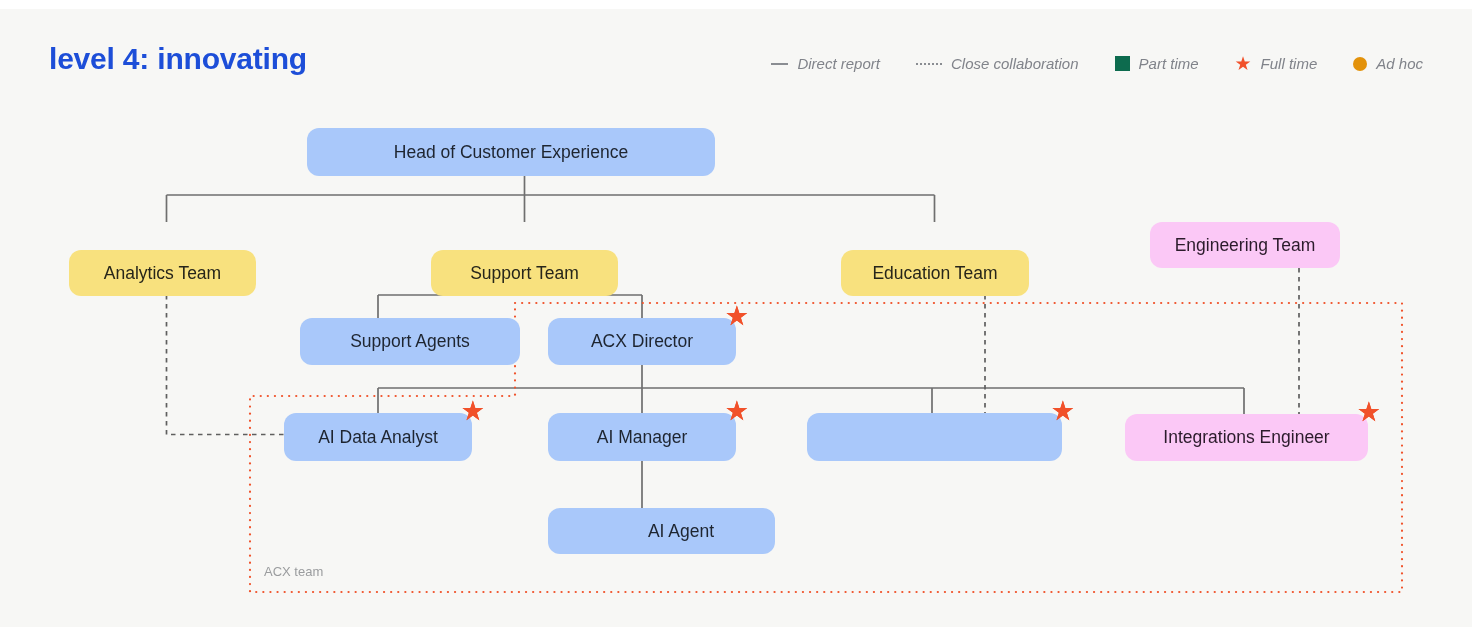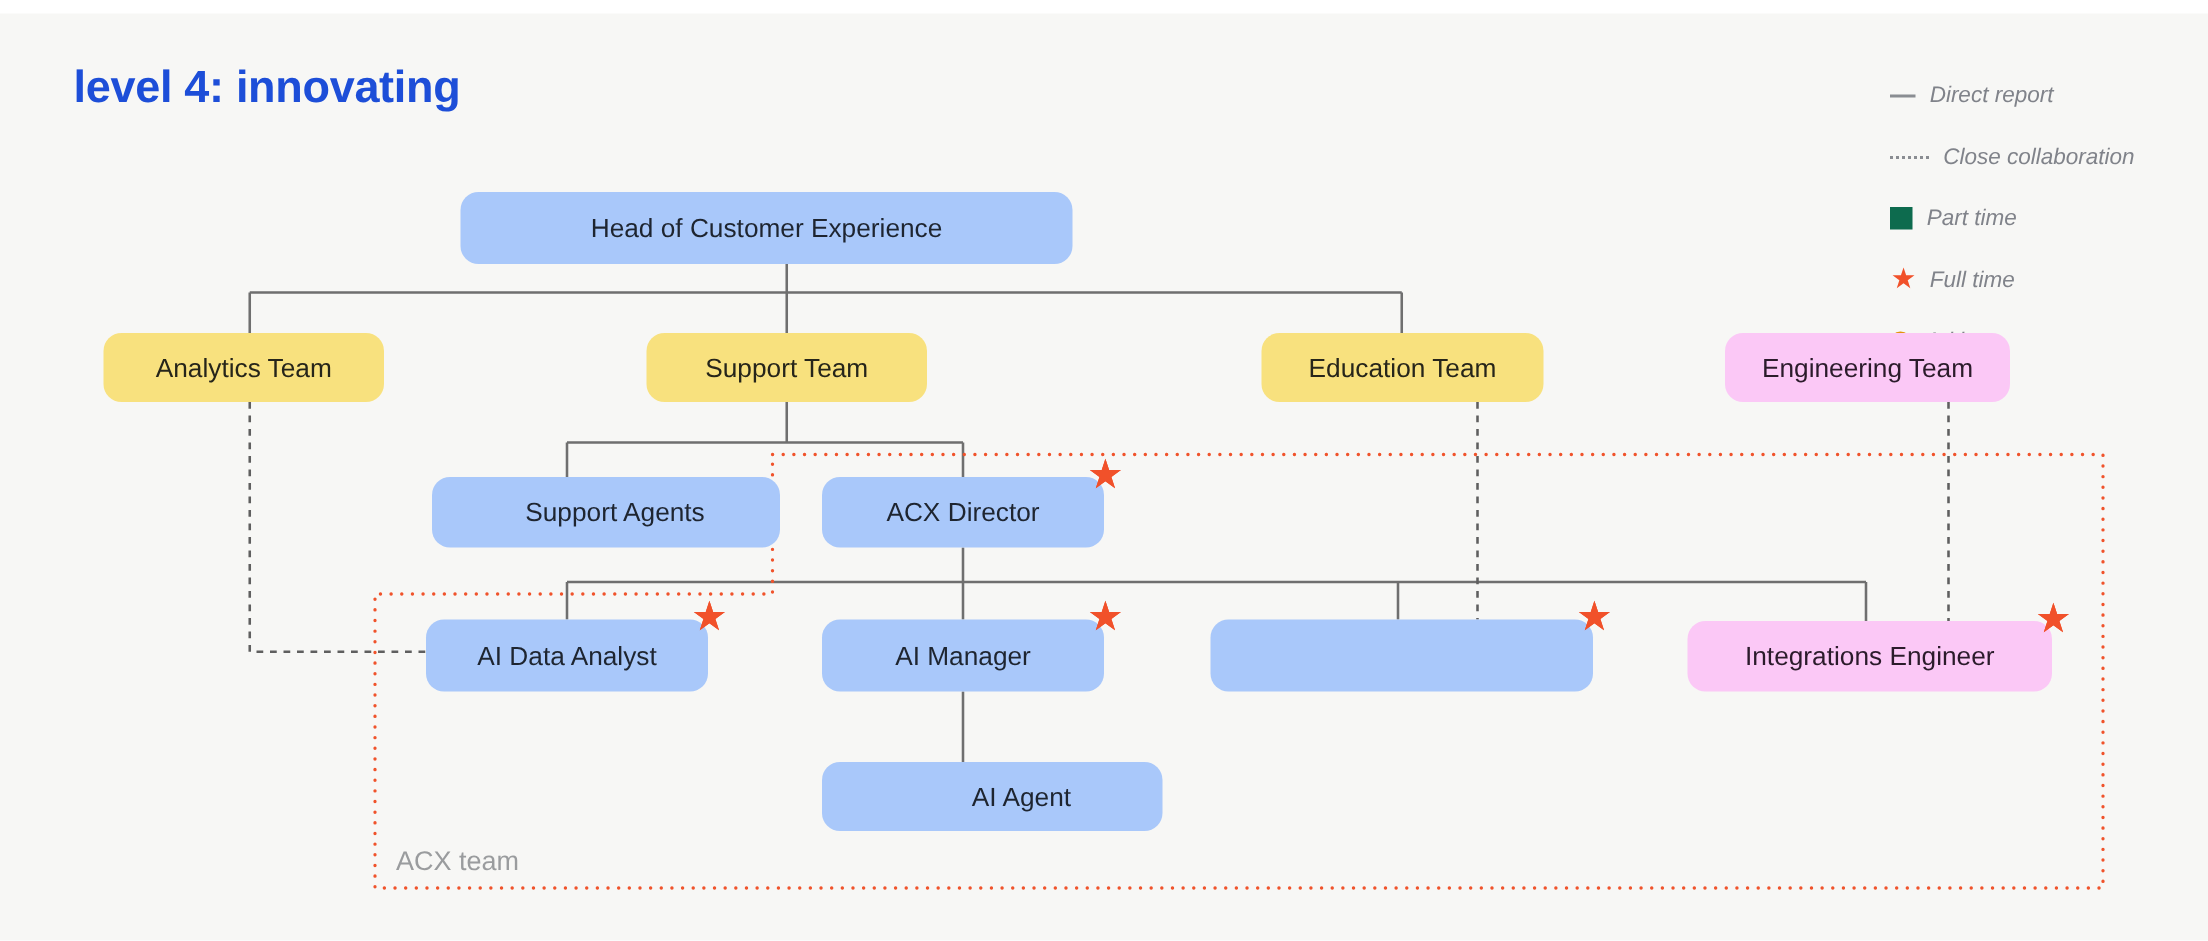--- a/index.html
+++ b/index.html
@@ -7,57 +7,57 @@
     position:relative;width:1472px;height:627px;overflow:hidden;
     background:#f7f7f5;font-family:"Liberation Sans", sans-serif;
   }
   .top-strip{position:absolute;left:0;top:0;width:100%;height:9px;background:#ffffff;}
   .page-title{
     position:absolute;left:49px;top:42px;font-size:30px;color:#1d4ed8;
     letter-spacing:-0.2px;font-weight:700;
   }
   
   .legend{
-    position:absolute;top:55px;right:49px;display:flex;gap:24px;flex-direction:column;
+    position:absolute;top:55px;right:49px;display:flex;align-items:center;gap:36px;
   }
   .legend-item{display:flex;align-items:center;gap:9px;}
   .legend-label{font-style:italic;font-size:15px;color:#80838a;white-space:nowrap;}
   .li-solid{width:17px;height:0;border-top:2px solid #8a8d92;}
   .li-dotted{width:26px;height:0;border-top:2px dotted #8a8d92;}
   .li-square{width:15px;height:15px;background:#0d6b4e;}
   .li-star{color:#f1512a;font-size:19px;line-height:15px;}
   .li-circle{width:14px;height:14px;border-radius:50%;background:#e3920b;}
   
   .wires{position:absolute;left:0;top:0;width:1472px;height:627px;}
   
   .node{
     position:absolute;display:flex;align-items:center;justify-content:center;
     border-radius:12px;font-size:17.5px;color:#1e2530;text-align:center;
   }
   .node.blue{background:#a9c8fa;}
-  .node.yellow{background:#f8e17e;color:#26251a;}
+  .node.yellow{background:#f8e17e;color:#26251a;margin-top:28px;}
   .node.pink{background:#fbc8f6;color:#2b1b2b;}
   .star{
     position:absolute;right:-13px;top:-15px;color:#f1512a;font-size:27px;line-height:1;
     text-shadow:0 0 0 #f1512a;
   }
   .n-head{left:307px;top:128px;width:408px;height:48px;}
   .n-analytics{left:69px;top:222px;width:187px;height:46px;}
   .n-support{left:431px;top:222px;width:187px;height:46px;justify-content:center;}
   .n-education{left:841px;top:222px;width:188px;height:46px;}
   .n-engineering{left:1150px;top:222px;width:190px;height:46px;}
-  .n-support-agents{left:288px;top:318px;width:220px;height:47px;padding-left:12px;}
+  .n-support-agents{left:300px;top:318px;width:220px;height:47px;}
   .n-acx-director{left:548px;top:318px;width:188px;height:47px;}
   .n-ai-data-analyst{left:284px;top:413px;width:188px;height:48px;}
   .n-ai-manager{left:548px;top:413px;width:188px;height:48px;}
   .n-ai-knowledge{left:807px;top:413px;width:255px;height:48px;}
   .n-integrations{left:1125px;top:414px;width:243px;height:47px;}
   .n-ai-agent{left:548px;top:508px;width:188px;height:46px;padding-left:39px;}
   .acx-label{
-    position:absolute;left:264px;top:564px;font-size:18px;color:#9a9c9e;
+    position:absolute;left:264px;top:564px;font-size:13px;color:#9a9c9e;
   }
 </style>
 </head>
 <body>
 
 <div class="canvas">
   <div class="top-strip"></div>
 
   <div class="page-title">level 4: innovating</div>
 

